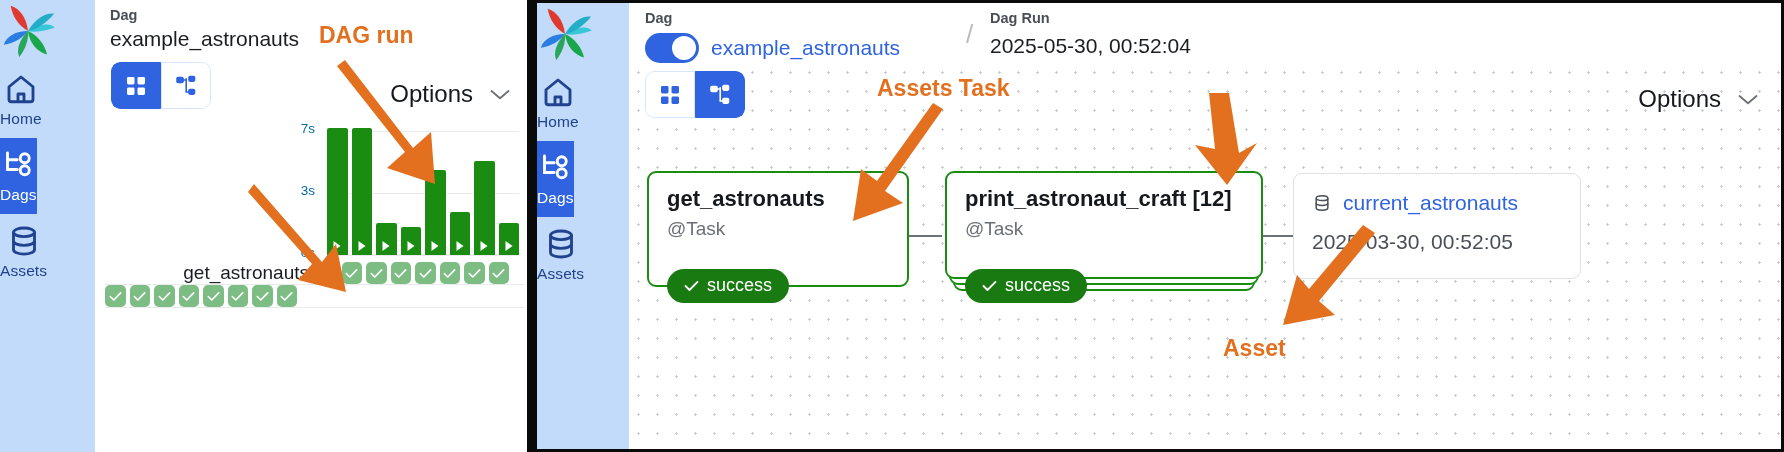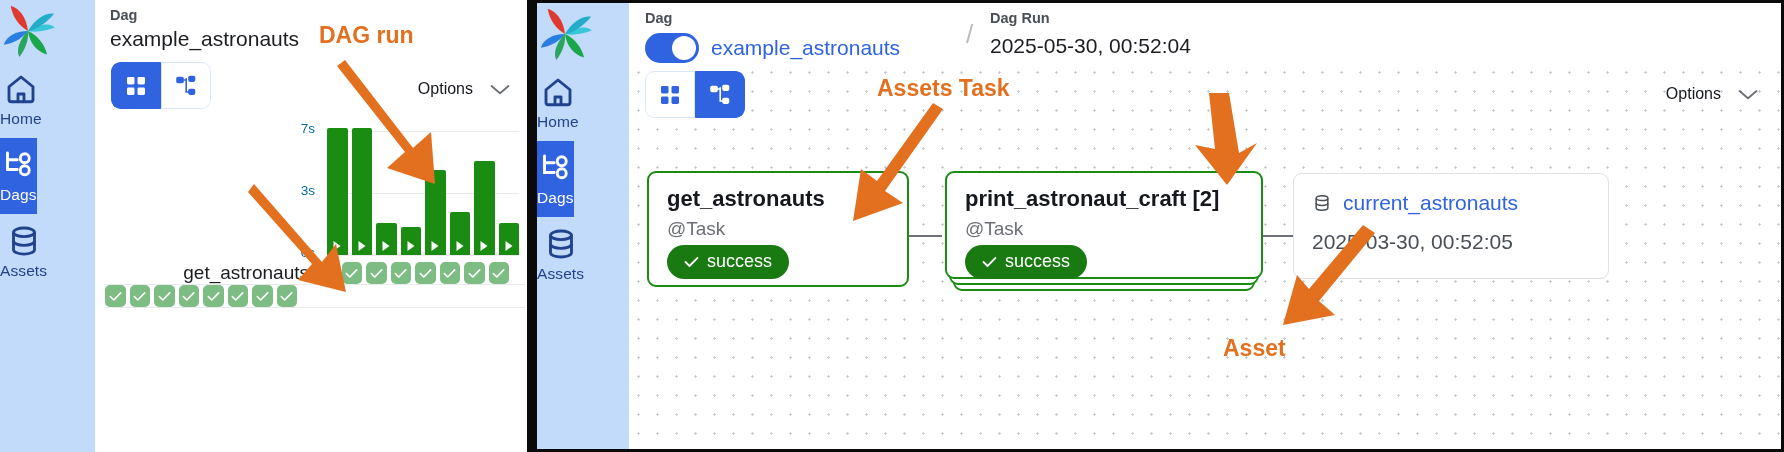--- a/index.html
+++ b/index.html
@@ -43,21 +43,21 @@
   .seg-group { display: inline-flex; border-radius: 9px; overflow: hidden; }
   .seg-btn {
     width: 50px; height: 47px; display: flex; align-items: center; justify-content: center;
     background: #fff; border: 1.6px solid #d7e6fb;
   }
   .seg-btn.on { background: #2f63e0; border-color: #2f63e0; }
   .seg-btn:first-child { border-radius: 9px 0 0 9px; }
   .seg-btn:last-child  { border-radius: 0 9px 9px 0; }
 
   .options-row { display: flex; align-items: center; gap: 16px; }
-  .options-txt { font-size: 16px; color: #15181d; }
+  .options-txt { font-size: 24px; color: #15181d; }
   .chev { width: 22px; height: 13px; }
 
   
   .chart { position: absolute; }
   .axis-lbl { position: absolute; font-size: 13.5px; color: #0369a1; text-align: center; width: 26px; }
   .gridline { position: absolute; height: 1px; background: #e9eaec; }
   .bars { position: absolute; display: flex; align-items: flex-end; }
   .bar-slot { position: relative; display: flex; flex-direction: column; justify-content: flex-end; align-items: center; }
   .bar { width: 100%; background: #1a8c12; border-radius: 2px 2px 0 0; position: relative; }
   .bar .play { position: absolute; left: 50%; transform: translateX(-50%); bottom: 4px; width: 0; height: 0;
@@ -86,21 +86,21 @@
     background-size: 19px 19px;
   }
 
   .node {
     position: absolute; background: #fff; border: 2.6px solid #1a8c12; border-radius: 9px;
   }
   .node-title { font-size: 22px; font-weight: 700; color: #15181d; white-space: nowrap; }
   .node-sub { font-size: 19px; color: #6c7076; }
   .badge {
     display: inline-flex; align-items: center; gap: 8px;
-    background: #1a7a12; color: #fff; border-radius: 18px; padding: 6px 17px 7px; font-size: 18px;
+    background: #1a7a12; color: #fff; border-radius: 18px; padding: 6px 17px 7px; font-size: 18px; margin-top: 24px;
   }
   .stack-l1, .stack-l2 { position: absolute; background: #fff; border: 2.2px solid #1a8c12; border-radius: 9px; }
   .asset-node {
     position: absolute; background: #fff; border: 1.8px solid #dfe1e4; border-radius: 9px;
   }
   .asset-link { font-size: 21px; color: #2f63e0; }
   .asset-ts { font-size: 21px; color: #4a4f57; }
   .edge { position: absolute; background: #6e7277; height: 1.6px; }
 
   
@@ -438,31 +438,31 @@
           <svg width="15" height="12" viewBox="0 0 15 12" fill="none" stroke="#fff" stroke-width="1.8">
               <path d="M1.5 6 5.5 10 13.5 1.8" stroke-linecap="round" stroke-linejoin="round"></path>
             </svg>
           <span>success</span>
         </div>
       </div>
 
       <div class="stack-l2" style="left:324px;top:176px;width:302px;height:112px;"></div>
       <div class="stack-l1" style="left:320px;top:172px;width:310px;height:110px;"></div>
       <div class="node" style="left:316px;top:168px;width:318px;height:108px;">
-        <div class="node-title" style="position:absolute;left:18px;top:13px;">print_astronaut_craft [2]</div>
+        <div class="node-title" style="position:absolute;left:18px;top:13px;">print_astronaut_craft [12]</div>
         <div class="node-sub" style="position:absolute;left:18px;top:45px;">@Task</div>
         <div class="badge" style="position:absolute;left:18px;top:72px;">
           <svg width="15" height="12" viewBox="0 0 15 12" fill="none" stroke="#fff" stroke-width="1.8">
               <path d="M1.5 6 5.5 10 13.5 1.8" stroke-linecap="round" stroke-linejoin="round"></path>
             </svg>
           <span>success</span>
         </div>
       </div>
 
-      <div class="asset-node" style="left:664px;top:170px;width:316px;height:106px;">
+      <div class="asset-node" style="left:664px;top:170px;width:288px;height:106px;">
         <div style="position:absolute;left:18px;top:17px;display:flex;align-items:center;gap:11px;">
           <svg width="20" height="22" viewBox="0 0 24 24" fill="none" stroke="#4a4f57" stroke-width="1.8">
             <ellipse cx="12" cy="6.2" rx="7" ry="2.9"></ellipse>
             <path d="M5 6.2v11.6c0 1.6 3.1 2.9 7 2.9s7-1.3 7-2.9V6.2"></path>
             <path d="M5 12c0 1.6 3.1 2.9 7 2.9s7-1.3 7-2.9"></path>
           </svg>
           <span class="asset-link">current_astronauts</span>
         </div>
         <div class="asset-ts" style="position:absolute;left:18px;top:56px;">2025-03-30, 00:52:05</div>
       </div>

